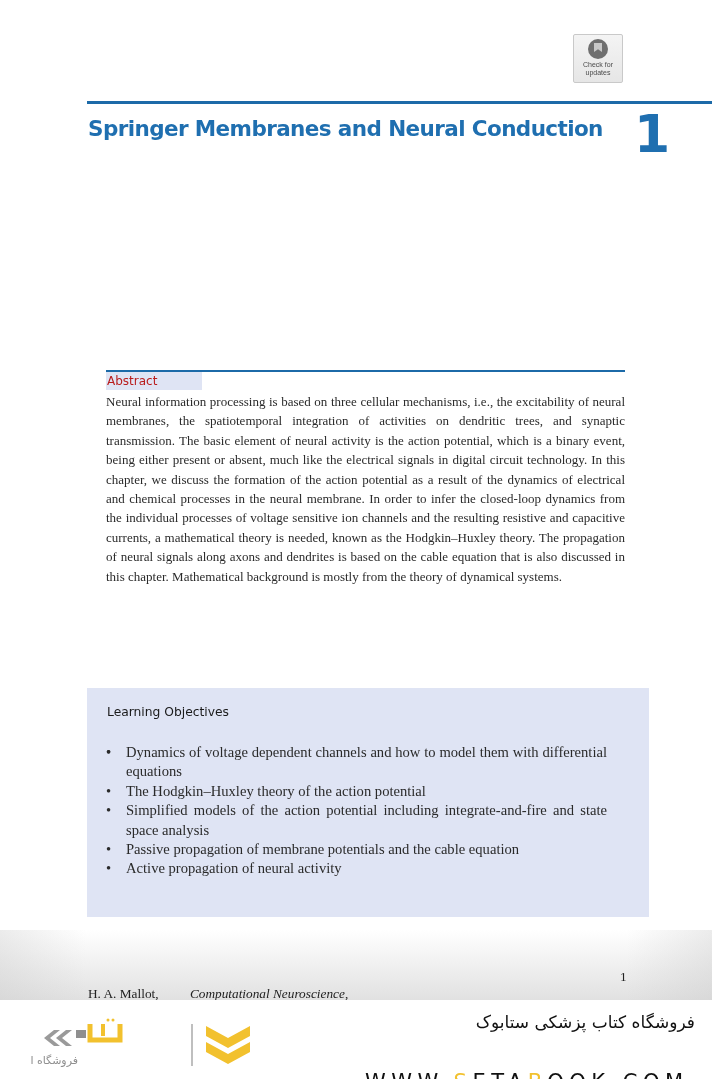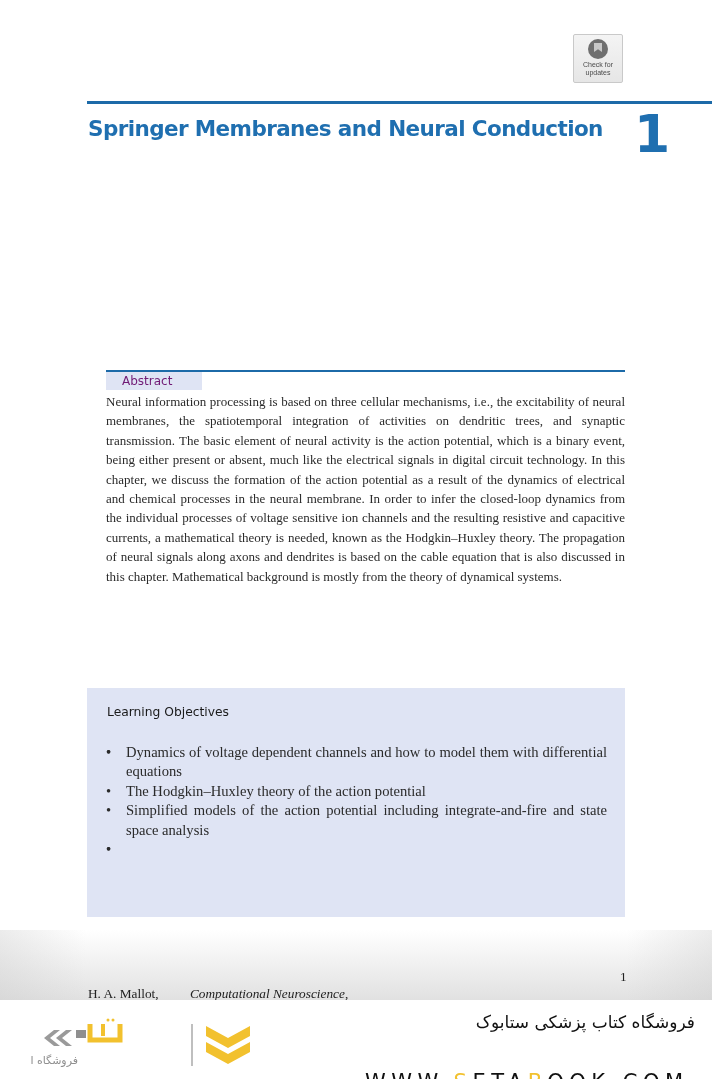--- a/index.html
+++ b/index.html
@@ -46,32 +46,33 @@
     }
     .chapter-number {
       position: absolute; left: 634px; top: 108px;
       font-family: "DejaVu Sans", sans-serif; font-weight: bold; font-size: 52px;
       color: #1f6fb0; line-height: 1;
     }
 
     .abstract-rule { position: absolute; left: 106px; top: 370px; width: 519px; height: 2px; background: #1c6aa8; }
     .abstract-label {
       position: absolute; left: 106px; top: 372px; width: 96px; height: 18px;
-      background: #dfe4f4; box-sizing: border-box; padding-left: 16px;
-      font-family: "DejaVu Sans", sans-serif; font-size: 12px; line-height: 18px; color: #701a75;
+      background: #dfe4f4; box-sizing: border-box; padding-left: 1px;
+      font-family: "DejaVu Sans", sans-serif; font-size: 12px; line-height: 18px; color: #b91c1c;
     }
     .abstract-body {
       position: absolute; left: 106px; top: 392px; width: 519px;
       font-size: 13px; line-height: 19.4px; color: #2a2a2a; text-align: justify;
       text-align-last: left;
     }
 
     .objectives-box {
       position: absolute; left: 87px; top: 688px; width: 538px; height: 229px;
       background: #dfe4f4;
+      padding-left: 24px;
     }
     .objectives-title {
       position: absolute; left: 20px; top: 17px;
       font-family: "DejaVu Sans", sans-serif; font-size: 12.3px; color: #1a1a1a;
     }
     .objectives-list {
       position: absolute; left: 17px; top: 55px; width: 503px;
       margin: 0; padding: 0; list-style: none;
       font-size: 14.6px; line-height: 19.4px; color: #2a2a2a;
     }
@@ -119,22 +120,22 @@
 <div class="abstract-label">Abstract</div>
 <div class="abstract-body">Neural information processing is based on three cellular mechanisms, i.e., the excitability of neural membranes, the spatiotemporal integration of activities on dendritic trees, and synaptic transmission. The basic element of neural activity is the action potential, which is a binary event, being either present or absent, much like the electrical signals in digital circuit technology. In this chapter, we discuss the formation of the action potential as a result of the dynamics of electrical and chemical processes in the neural membrane. In order to infer the closed-loop dynamics from the individual processes of voltage sensitive ion channels and the resulting resistive and capacitive currents, a mathematical theory is needed, known as the Hodgkin–Huxley theory. The propagation of neural signals along axons and dendrites is based on the cable equation that is also discussed in this chapter. Mathematical background is mostly from the theory of dynamical systems.</div>
 
 <div class="objectives-box">
   <div class="objectives-title">Learning Objectives</div>
   <ul class="objectives-list">
     <li><span class="bullet">•</span></li>
     <li><span class="bullet">•</span><span>Dynamics of voltage dependent channels and how to model them with differential equations</span></li>
     <li><span class="bullet">•</span><span>The Hodgkin–Huxley theory of the action potential</span></li>
     <li><span class="bullet">•</span><span>Simplified models of the action potential including integrate-and-fire and state space analysis</span></li>
-    <li><span class="bullet">•</span></li>
-    <li><span class="bullet">•</span></li>
+    <li><span class="bullet">•</span><span>Passive propagation of membrane potentials and the cable equation</span></li>
+    <li><span class="bullet">•</span><span>Active propagation of neural activity</span></li>
   </ul>
 </div>
 
 <div class="footer-copyright">
   <span class="pg">1</span>
 </div>
 <div class="footer-author">
   <span>H. A. Mallot, </span><i>Computational Neuroscience</i><span>,</span>
 </div>
 

